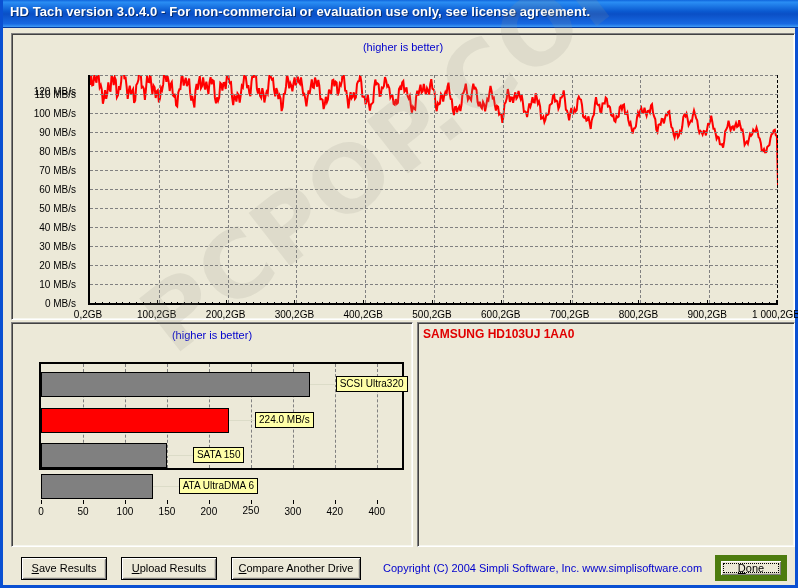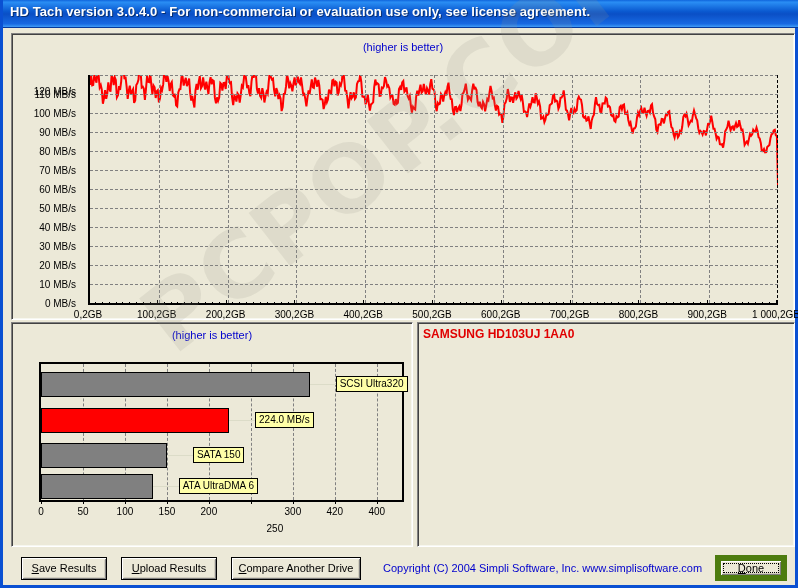--- a/index.html
+++ b/index.html
@@ -61,21 +61,21 @@
   #seqXAxis{position:absolute;left:0;top:271px;width:782px;height:16px;}
   .xlab{
     position:absolute;font-size:10px;color:#000;white-space:nowrap;
     transform:translateX(-50%);top:0;
   }
   .tick{position:absolute;top:-4px;width:0;height:4px;border-left:1px solid #000;}
   
   #burstPanel{left:8px;top:322px;width:400px;height:223px;}
   #burstTitle{top:6px;}
   #burstPlot{
-    position:absolute;left:27px;top:39px;width:365px;height:140px;
+    position:absolute;left:27px;top:39px;width:365px;height:108px;
     background:#ece9d8;border:2px solid #000;box-sizing:border-box;
   }
   #burstPlot .bvline{position:absolute;top:0;bottom:0;width:0;border-left:1px dashed #808080;}
   .bar{position:absolute;height:25px;border:1px solid #000;box-sizing:border-box;left:0;}
   .callout{
     position:absolute;height:0;border-top:1px solid #dcdcc8;
   }
   .blabel{
     position:absolute;background:#ffffa8;border:1px solid #000;
     font-size:10px;color:#000;padding:1px 3px;white-space:nowrap;
@@ -325,21 +325,21 @@
         <div class="xlab" style="left: 29px; top: 3px;">0</div>
         <div class="tick" style="left: 29px; top: -3px;"></div>
         <div class="xlab" style="left: 70.9767px; top: 3px;">50</div>
         <div class="tick" style="left: 70.9767px; top: -3px;"></div>
         <div class="xlab" style="left: 112.953px; top: 3px;">100</div>
         <div class="tick" style="left: 112.953px; top: -3px;"></div>
         <div class="xlab" style="left: 154.93px; top: 3px;">150</div>
         <div class="tick" style="left: 154.93px; top: -3px;"></div>
         <div class="xlab" style="left: 196.907px; top: 3px;">200</div>
         <div class="tick" style="left: 196.907px; top: -3px;"></div>
-        <div class="xlab" style="left: 238.884px; top: 20px; margin-left: 24px;">250</div>
+        <div class="xlab" style="left: 238.884px; top: 2px;">250</div>
         <div class="tick" style="left: 238.884px; top: -3px;"></div>
         <div class="xlab" style="left: 280.86px; top: 3px;">300</div>
         <div class="tick" style="left: 280.86px; top: -3px;"></div>
         <div class="xlab" style="left: 322.837px; top: 3px;">420</div>
         <div class="tick" style="left: 322.837px; top: -3px;"></div>
         <div class="xlab" style="left: 364.814px; top: 3px;">400</div>
         <div class="tick" style="left: 364.814px; top: -3px;"></div>
       </div>
   </div>
 

